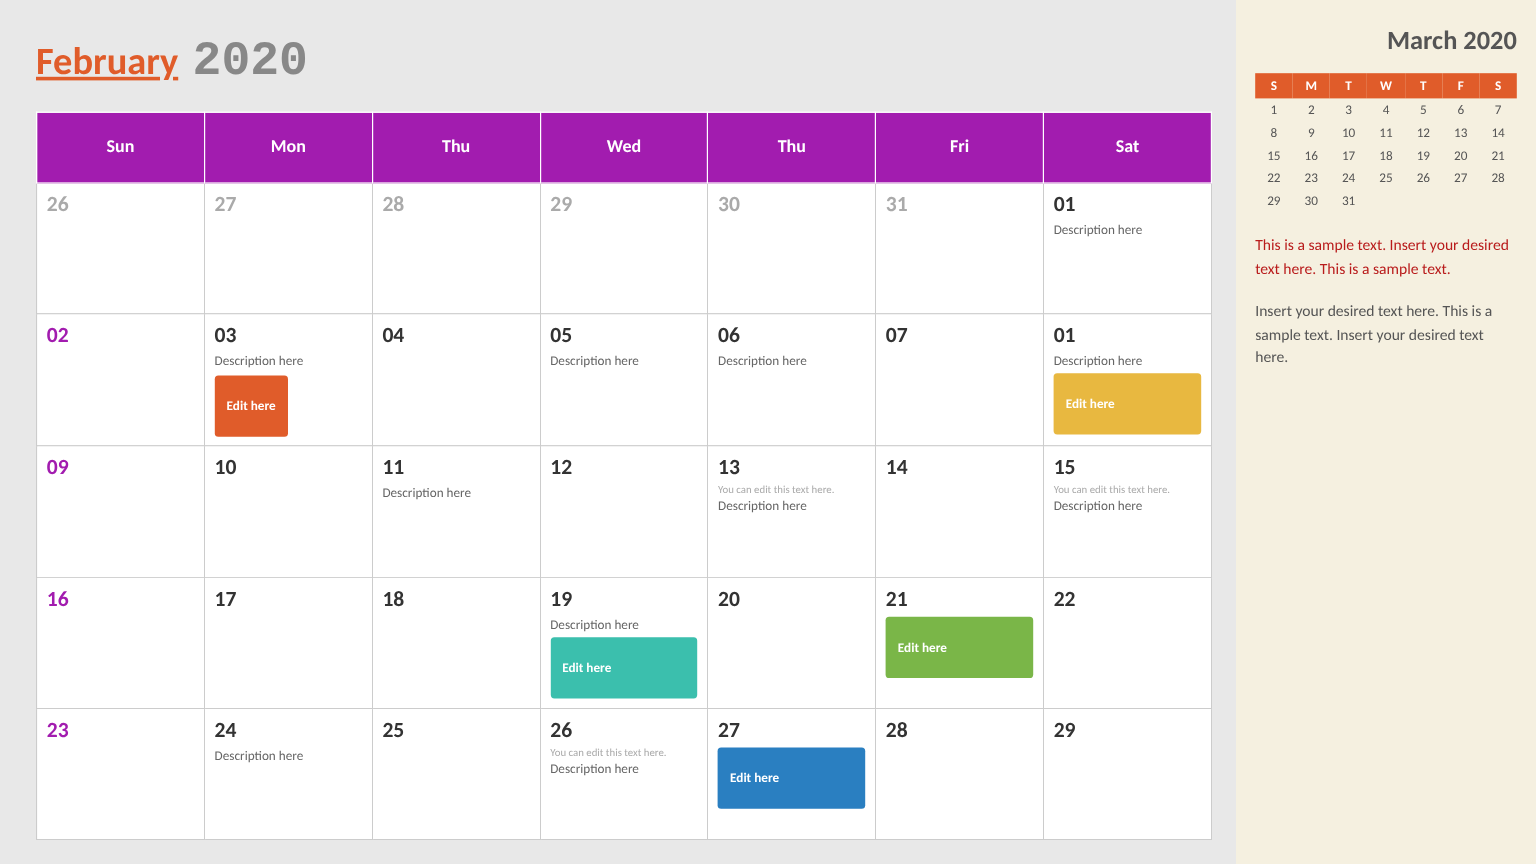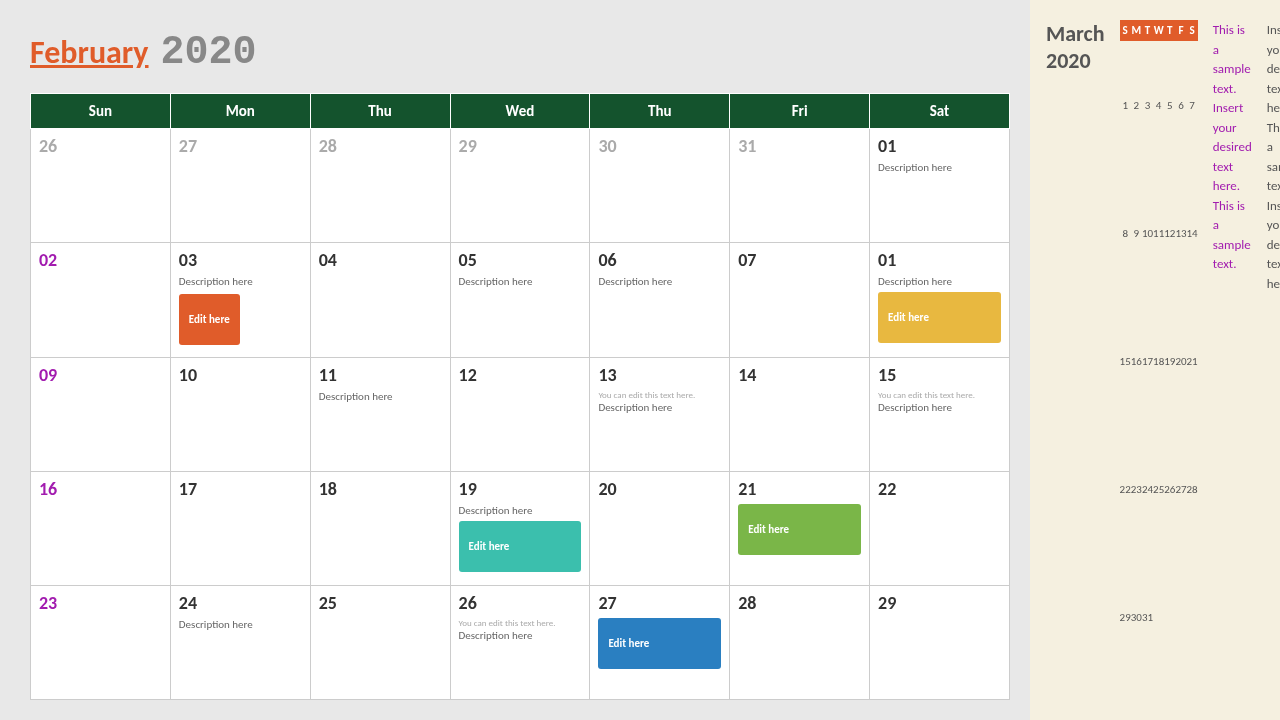--- a/index.html
+++ b/index.html
@@ -36,25 +36,25 @@
       color: #888;
       font-family: Liberation Mono, monospace;
     }
     .calendar-table {
       width: 100%;
       border-collapse: collapse;
       flex: 1;
       table-layout: fixed;
     }
     .calendar-table thead tr th {
-      background: #14532d;
+      background: #a21caf;
       color: #fff;
       font-size: 15px;
       font-weight: 600;
-      padding: 8px 0;
+      padding: 20px 0;
       text-align: center;
       border: 1px solid #fff;
     }
     .calendar-table tbody tr td {
       border: 1px solid #ccc;
       vertical-align: top;
       padding: 6px 8px;
       height: 108px;
       background: #fff;
       position: relative;
@@ -94,22 +94,23 @@
       color: #aaa;
       display: block;
       line-height: 1.2;
     }
     
     .sidebar {
       width: 250px;
       background: #f5f0e0;
       padding: 20px 16px 20px 16px;
       display: flex;
-      flex-direction: row;
-      gap: 15px;
+      flex-direction: column;
+      gap: 0;
+      align-items: flex-end;
     }
     .sidebar-title {
       font-size: 22px;
       font-weight: 700;
       color: #555;
       margin-bottom: 14px;
     }
     .mini-cal {
       width: 100%;
       border-collapse: collapse;
@@ -126,21 +127,21 @@
     }
     .mini-cal td {
       text-align: center;
       font-size: 11px;
       color: #555;
       padding: 3px 0;
       width: 14.28%;
     }
     .sidebar-text1 {
       font-size: 13px;
-      color: #a21caf;
+      color: #b91c1c;
       line-height: 1.5;
       margin-bottom: 16px;
     }
     .sidebar-text2 {
       font-size: 13px;
       color: #555;
       line-height: 1.5;
     }
   </style>
 </head>

